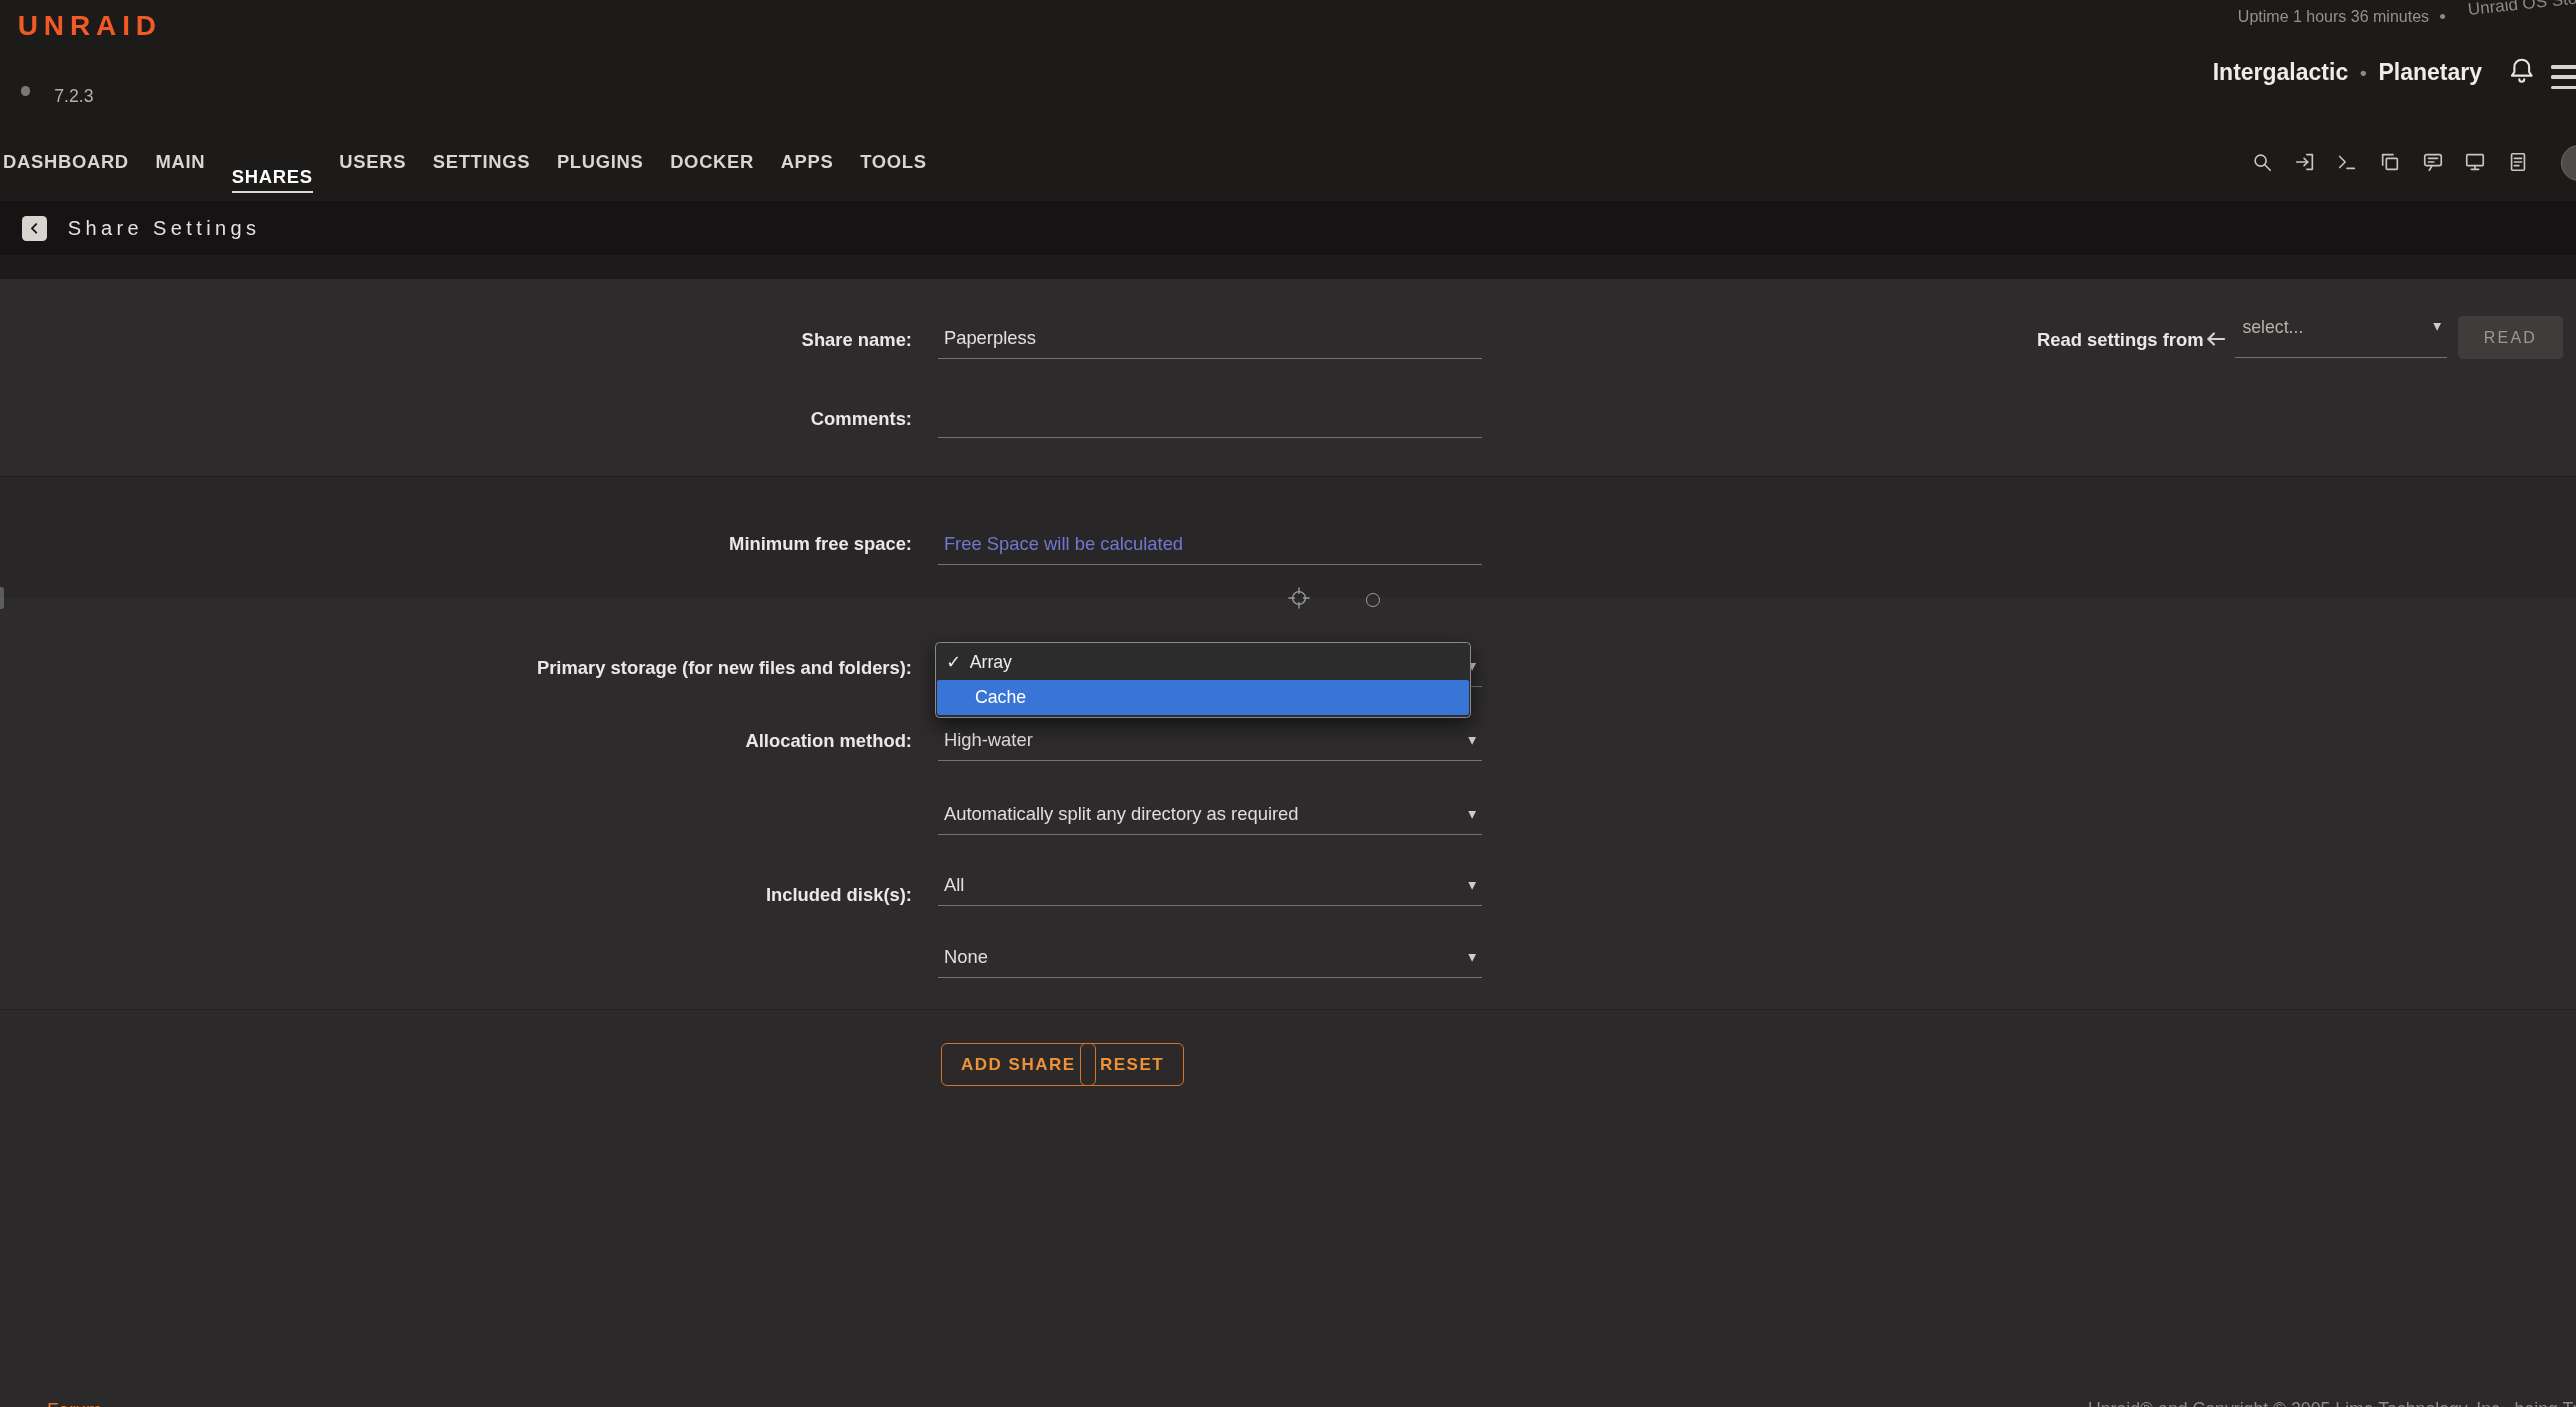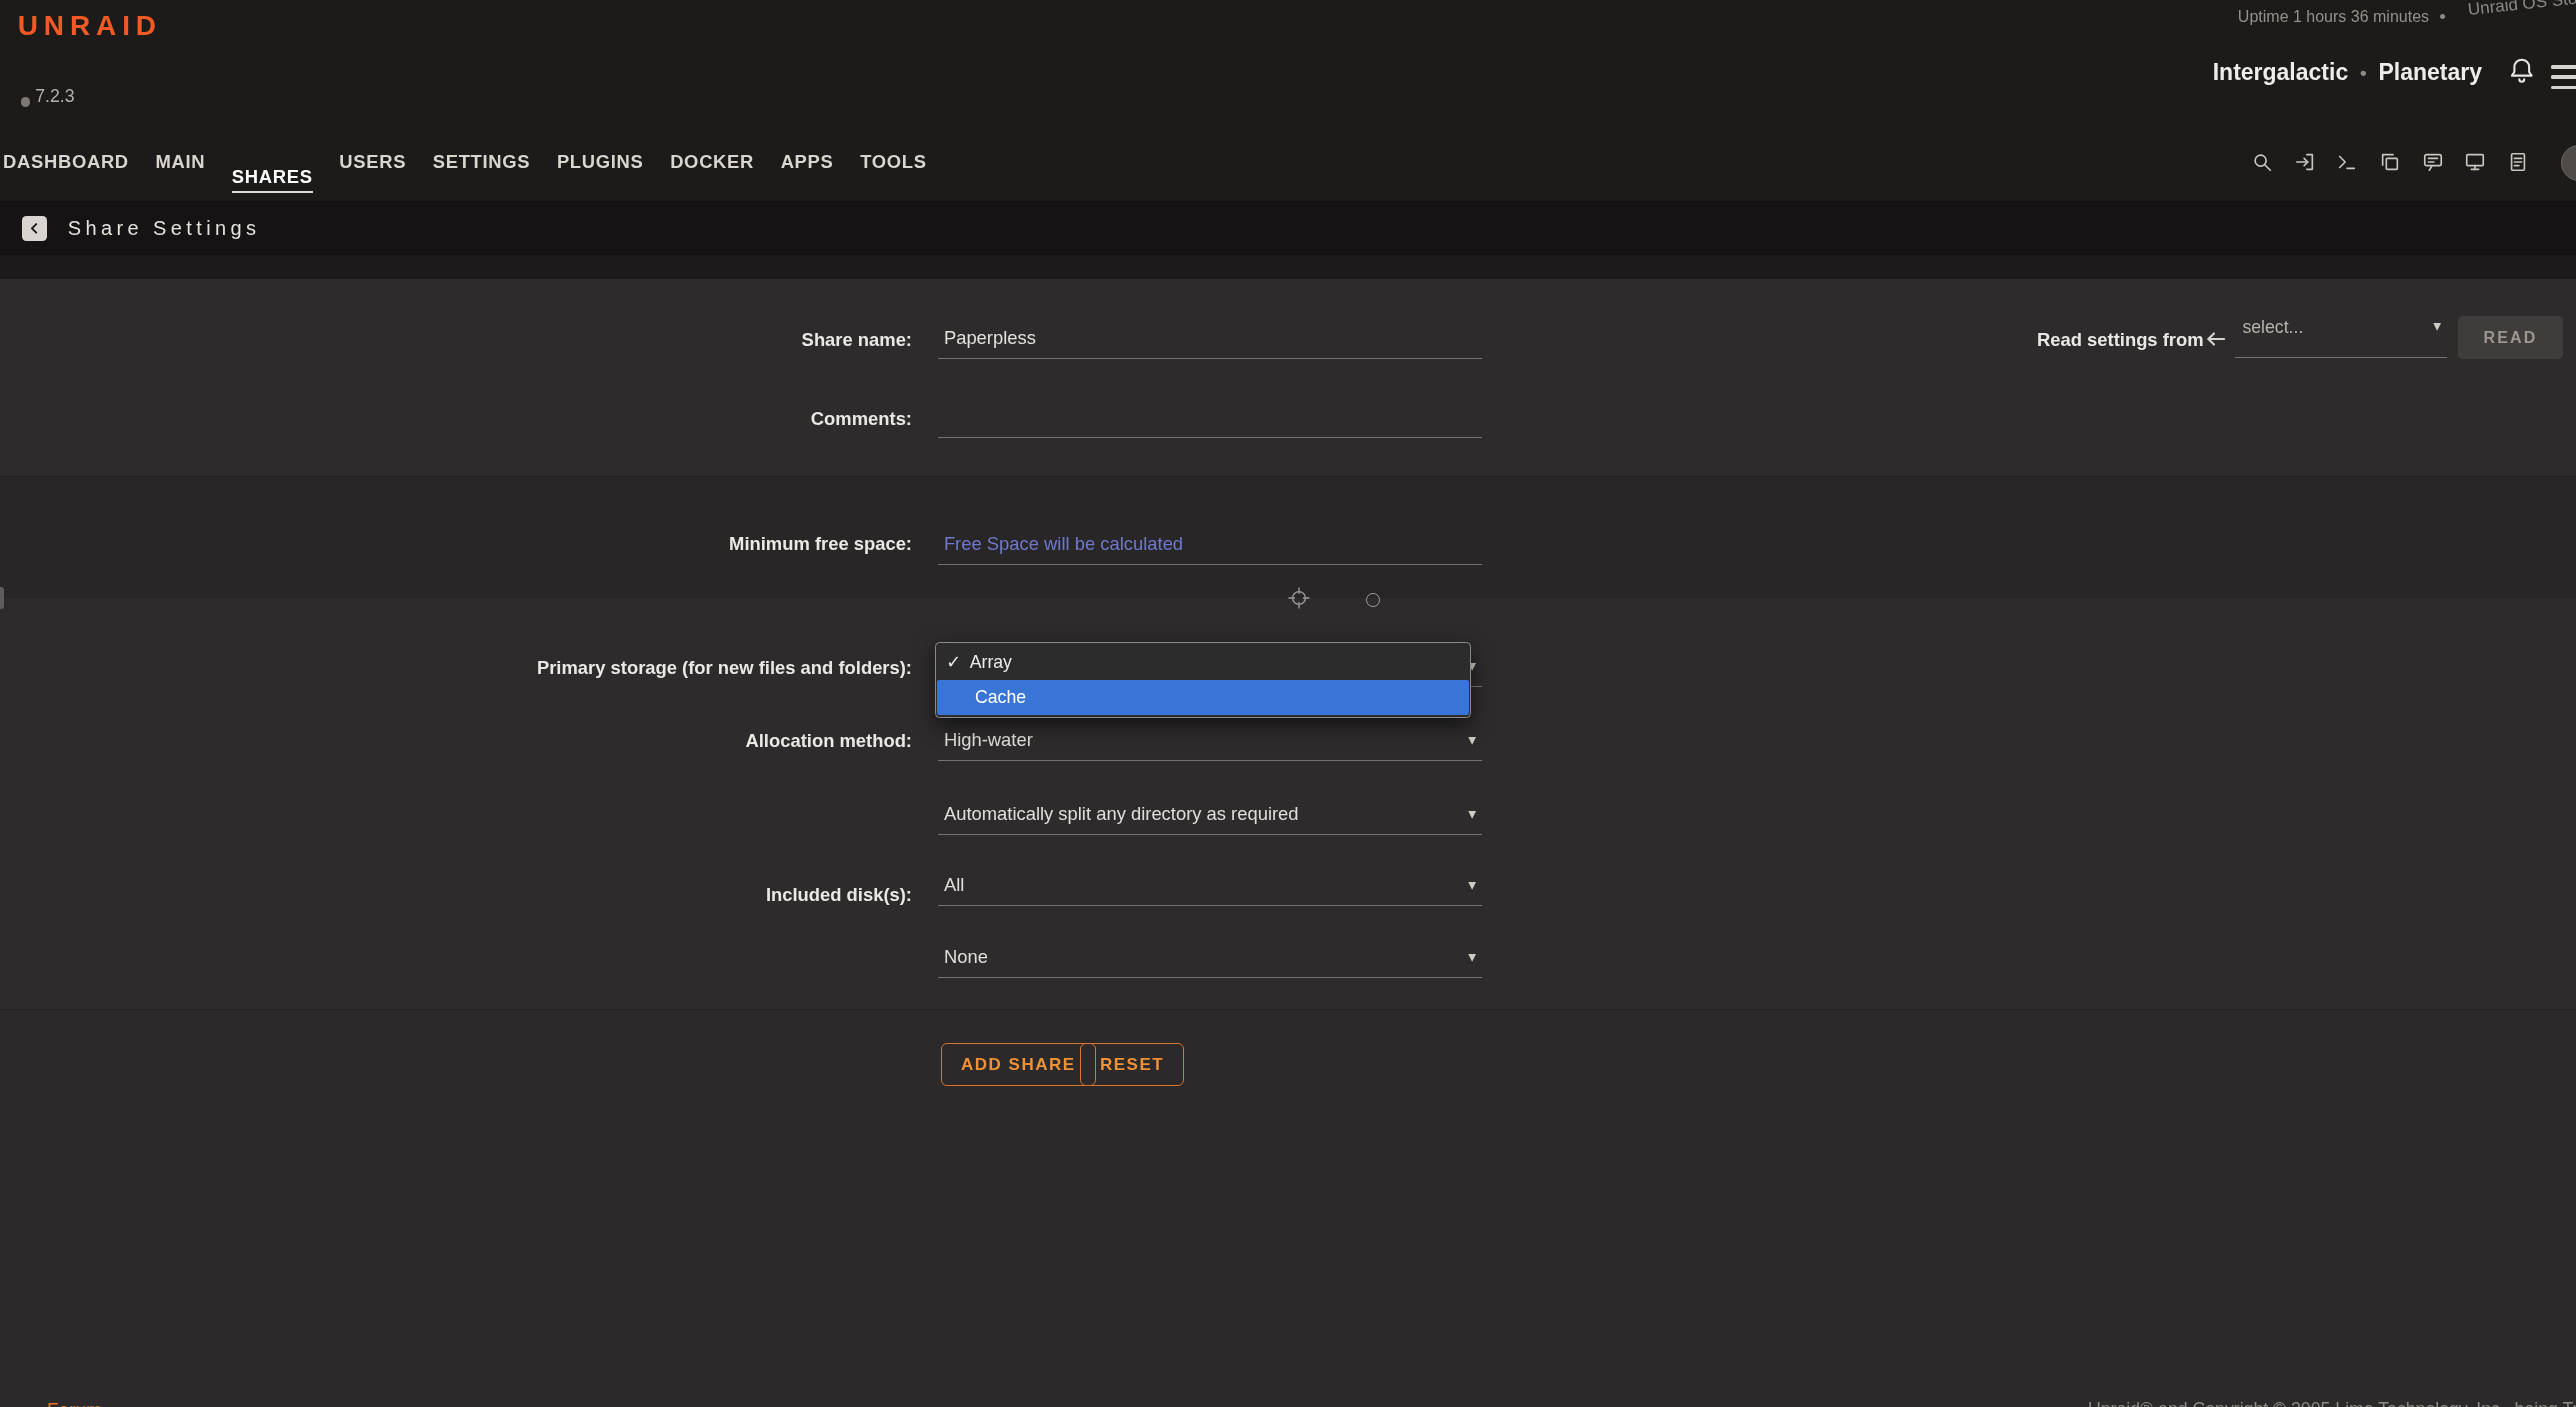--- a/index.html
+++ b/index.html
@@ -2,21 +2,21 @@
 <html style="font-size:11.8px"><head>
 <meta charset="utf-8">
 <style>
   html,body{margin:0;padding:0;background:#232121;}
   .screen{position:relative;width:2576px;height:1408px;overflow:hidden;background:#2c2a2a;
           font-family:"Liberation Sans","DejaVu Sans",sans-serif;color:#e6e4e0;}
 
   
   .header{position:absolute;left:0;top:0;width:2576px;height:201px;background:#1d1a1a;}
   .logo{position:absolute;left:17.7px;top:10.3px;font-size:28px;font-weight:800;letter-spacing:5.9px;color:#f15a24;cursor:pointer;}
-  .version{position:absolute;left:20.7px;top:86px;display:flex;align-items:flex-end;gap:5px;font-size:17.7px;color:#b4afa9;}
+  .version{position:absolute;left:20.7px;top:86px;display:flex;align-items:flex-start;gap:24px;font-size:17.7px;color:#b4afa9;}
   .vdot{width:9.6px;height:9.6px;border-radius:50%;background:#7d7873;display:inline-block;}
   .topinfo{position:absolute;top:5.9px;right:130px;display:flex;align-items:center;gap:10.3px;font-size:16px;color:#95908a;white-space:nowrap;}
   .os-banner{position:absolute;left:2467px;top:0px;font-size:17px;color:#8d8882;transform:rotate(-6deg);transform-origin:left top;white-space:nowrap;}
   .serverline{position:absolute;top:59px;right:94px;display:flex;align-items:center;gap:11.8px;font-size:23px;color:#efedea;font-weight:bold;}
   .sep{color:#8d8882;font-size:19px;}
   .bell{position:absolute;left:2507px;top:56px;cursor:pointer;}
   .hamburger{position:absolute;left:2551px;top:65px;cursor:pointer;}
   .hamburger div{width:34px;height:3.7px;background:#d8d5d1;margin-bottom:6.6px;border-radius:1.5px;}
 
   
@@ -48,21 +48,21 @@
   .ufield input::placeholder{color:#6e79cf;opacity:1;}
   .selectbox{position:absolute;left:938px;width:544px;height:41px;border-bottom:0.7px solid #767270;display:flex;align-items:center;
              justify-content:space-between;padding:0 5.9px 0 5.9px;box-sizing:border-box;font-size:18.4px;color:#e0dedb;cursor:pointer;}
   .arrow{font-size:15.5px;color:#cfcbc5;}
 
   .rslabel{position:absolute;left:2037px;top:329px;font-weight:bold;font-size:18.4px;color:#eae8e4;white-space:nowrap;}
   .rsarrow{position:absolute;left:2204px;top:328px;}
   .rsselect{position:absolute;left:2235px;top:317px;width:212px;height:41px;border-bottom:0.7px solid #767270;display:flex;align-items:flex-start;
             justify-content:space-between;padding:0 5.9px 0 7.4px;box-sizing:border-box;font-size:17.7px;color:#b6b2ac;cursor:pointer;}
   .readbtn{position:absolute;left:2458px;top:316px;width:105px;height:43px;background:#3f3d3b;border:none;border-radius:4.4px;
-           color:#9d978f;font-size:16px;font-weight:bold;letter-spacing:2.2px;cursor:pointer;
+           color:#9d978f;font-size:16px;font-weight:normal;letter-spacing:2.2px;cursor:pointer;
            font-family:"Liberation Sans","DejaVu Sans",sans-serif;}
 
   
   .popup{position:absolute;left:935px;top:642px;width:534px;background:#2c2c2c;border:0.7px solid #8a8a8a;border-radius:4.4px;
          box-shadow:0 7.4px 20.7px rgba(0,0,0,.55);z-index:5;padding:2.2px 0;}
   .opt{height:35px;display:flex;align-items:center;gap:7.4px;padding-left:10.3px;font-size:17.7px;color:#ececec;cursor:pointer;}
   .opt .check{width:16px;display:inline-block;color:#ececec;}
   .opt.highlighted{background:#3875d7;color:#ffffff;border-radius:2.2px;margin:0 1px;padding-left:38px;}
 
   

